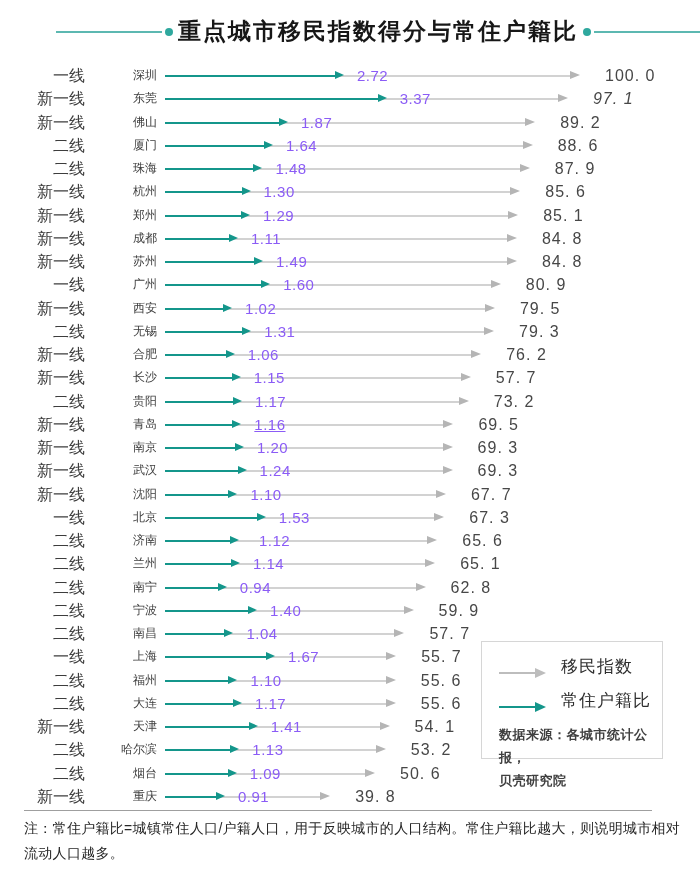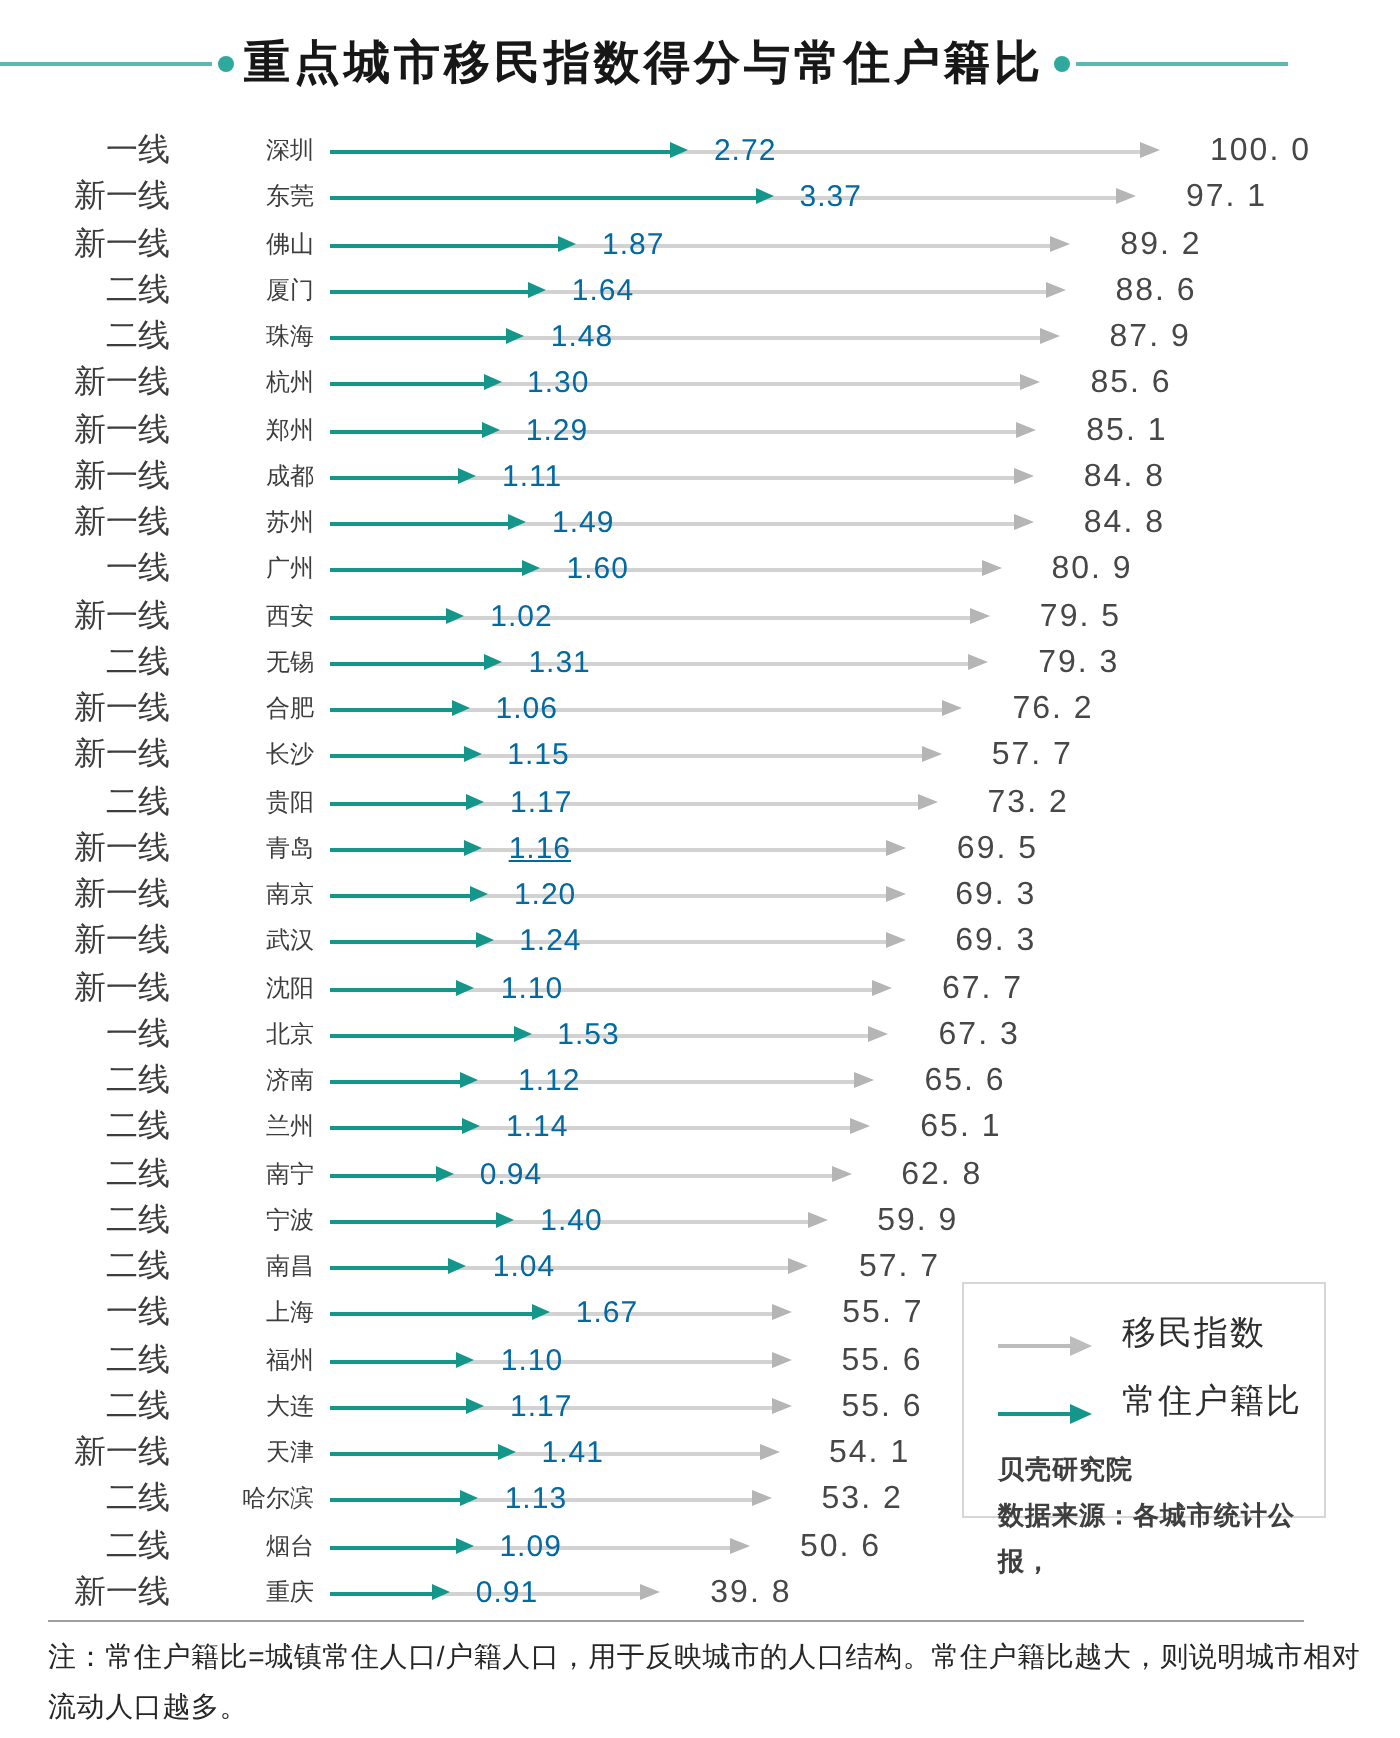--- a/index.html
+++ b/index.html
@@ -1,34 +1,34 @@
 <!DOCTYPE html>
 <html><head>
 <meta charset="utf-8">
 <style>
   html,body{margin:0;padding:0;background:#ffffff;}
   body{width:700px;height:869px;font-family:"Liberation Sans","DejaVu Sans",sans-serif;}
   .stage{position:relative;width:700px;height:869px;background:#ffffff;overflow:hidden;}
 
   
-  .titlebar{position:absolute;top:16px;left:0;width:700px;display:flex;align-items:center;justify-content:flex-start;}
+  .titlebar{position:absolute;top:16px;left:0;width:700px;display:flex;align-items:center;justify-content:flex-end;}
   .tline{width:106px;height:2px;background:#5cb8b1;}
   .tdot{width:8px;height:8px;border-radius:50%;background:#2fa89e;margin:0 3px;flex:none;}
   .chart-title{font-size:23px;font-weight:bold;color:#171717;letter-spacing:2px;margin:0 2px;white-space:nowrap;}
 
   
   .chart{position:absolute;left:0;top:64px;width:700px;height:745px;}
   .row{position:absolute;left:0;width:700px;height:23.25px;padding-left:48px;}
   .tier{position:absolute;left:0;top:0;width:85px;text-align:right;font-size:16px;color:#3d3d3d;line-height:23.25px;white-space:nowrap;}
   .city{position:absolute;left:89px;top:0;width:68px;text-align:right;font-size:12px;color:#3d3d3d;line-height:23.25px;white-space:nowrap;}
   .gline{position:absolute;top:11px;height:2px;background:#d2d2d2;}
   .ghead{position:absolute;top:7px;width:0;height:0;border-top:4px solid transparent;border-bottom:4px solid transparent;border-left:10px solid #b5b5b5;}
   .rline{position:absolute;top:11px;height:2px;background:#14968b;}
   .rhead{position:absolute;top:7px;width:0;height:0;border-top:4px solid transparent;border-bottom:4px solid transparent;border-left:9px solid #14968b;}
-  .rlabel{position:absolute;top:0;font-size:15px;color:#0369a1;line-height:23.25px;letter-spacing:.5px;white-space:nowrap;}
+  .rlabel{position:absolute;top:0;font-size:15px;color:#8b5cf6;line-height:23.25px;letter-spacing:.5px;white-space:nowrap;}
   .vlabel{position:absolute;top:0;font-size:16px;color:#474747;line-height:23.25px;letter-spacing:1px;white-space:nowrap;}
 
   
   .legend{position:absolute;left:481px;top:641px;width:182px;height:118px;border:1px solid #d6d6d6;background:#fff;box-sizing:border-box;padding:13px 10px 0 17px;}
   .legend-row{display:flex;align-items:flex-end;margin-bottom:11px;}
   .larrow{position:relative;width:47px;height:10px;margin-right:15px;flex:none;}
   .larrow .bar{position:absolute;left:0;top:4px;height:2px;width:37px;}
   .larrow .head{position:absolute;left:36px;top:0;width:0;height:0;border-top:5px solid transparent;border-bottom:5px solid transparent;border-left:11px solid;}
   .larrow.gray .bar{background:#bdbdbd;}
   .larrow.gray .head{border-left-color:#bdbdbd;}
@@ -66,21 +66,21 @@
         <span class="vlabel" style="left: 605px;">100. 0</span>
       </div>
       <div class="row" style="top: 23.25px;">
         <span class="tier">新一线</span>
         <span class="city">东莞</span>
         <span class="gline" style="left: 165px; width: 393.965px;"></span>
         <span class="ghead" style="left: 557.965px;"></span>
         <span class="rline" style="left: 165px; width: 213.746px;"></span>
         <span class="rhead" style="left: 377.746px;"></span>
         <span class="rlabel" style="left: 399.746px;">3.37</span>
-        <span class="vlabel" style="left: 592.965px;">97. 1</span>
+        <span class="vlabel" style="left: 592.965px; font-style: italic;">97. 1</span>
       </div>
       <div class="row" style="top: 46.5px;">
         <span class="tier">新一线</span>
         <span class="city">佛山</span>
         <span class="gline" style="left: 165px; width: 361.18px;"></span>
         <span class="ghead" style="left: 525.18px;"></span>
         <span class="rline" style="left: 165px; width: 115.046px;"></span>
         <span class="rhead" style="left: 279.046px;"></span>
         <span class="rlabel" style="left: 301.046px;">1.87</span>
         <span class="vlabel" style="left: 560.18px;">89. 2</span>
@@ -386,21 +386,21 @@
       <span class="ltext">移民指数</span>
     </div>
     <div class="legend-row">
       <span class="larrow teal">
           <span class="bar"></span>
           <span class="head"></span>
         </span>
       <span class="ltext">常住户籍比</span>
     </div>
     <div class="lsource">
+      <div>数据来源：各城市统计公报，</div>
       <div>贝壳研究院</div>
-      <div>数据来源：各城市统计公报，</div>
     </div>
   </div>
 
   <div class="sep"></div>
   <div class="footnote">注：常住户籍比=城镇常住人口/户籍人口，用于反映城市的人口结构。常住户籍比越大，则说明城市相对流动人口越多。</div>
 
 </div>
 
 </body></html>

